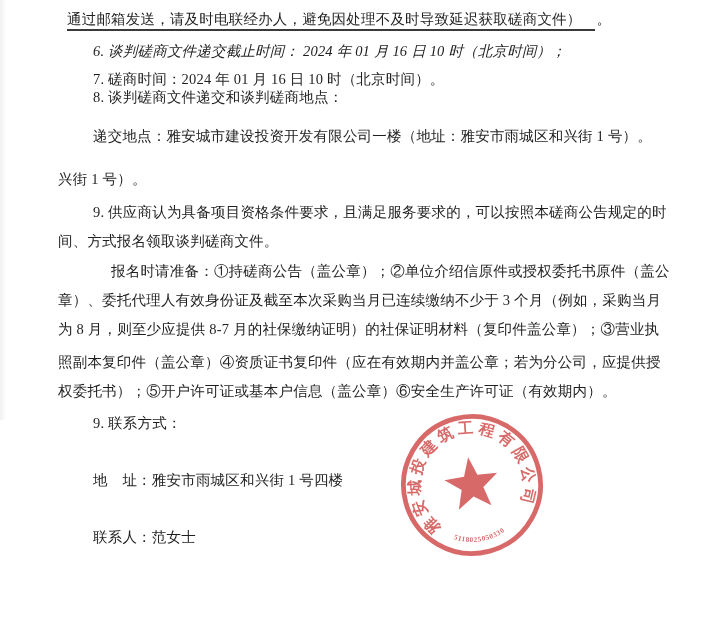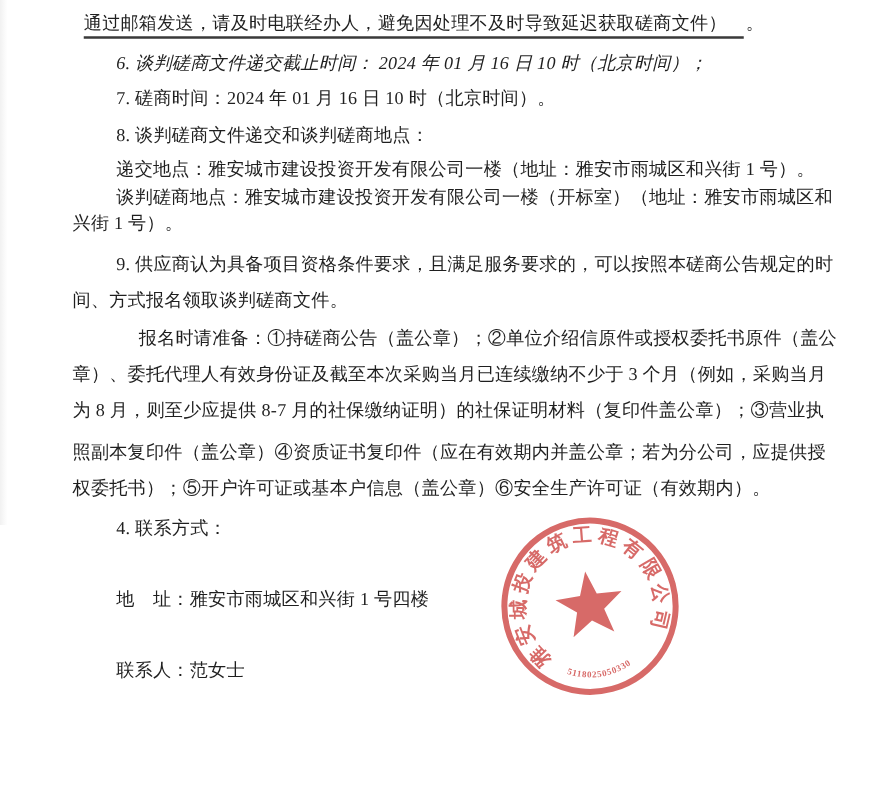--- a/index.html
+++ b/index.html
@@ -28,21 +28,21 @@
     display:inline-block;
     border-bottom:2px solid #3a3a3a;
     padding-right:13px;
     padding-bottom:1px;
   }
   .period{display:inline-block;margin-left:2px;}
   
   .l0 {top:11px; left:67px;}
   .l1 {top:43px; left:93px;font-style:italic;}
   .l2 {top:71px; left:93px;}
-  .l3 {top:101px;left:93px;text-align:right;}
+  .l3 {top:89px;left:93px;text-align:right;}
   .l4 {top:128px;left:93px;}
   .l5 {top:150px;left:93px;}
   .l6 {top:171px;left:58px;}
   .l7 {top:204px;left:93px;}
   .l8 {top:233px;left:58px;}
   .l9 {top:263px;left:111px;}
   .l10{top:292px;left:58px;}
   .l11{top:321px;left:58px;}
   .l12{top:354px;left:58px;}
   .l13{top:383px;left:58px;}
@@ -69,30 +69,29 @@
   <div class="doc-line l0">
     <span class="ul-wrap">
       <span>通过邮箱发送，请及时电联经办人，避免因处理不及时导致延迟获取磋商文件）</span>
     </span><span class="period">。</span>
   </div>
 
   <div class="doc-line l1">6. 谈判磋商文件递交截止时间： 2024 年 01 月 16 日 10 时（北京时间）；</div>
   <div class="doc-line l2">7. 磋商时间：2024 年 01 月 16 日 10 时（北京时间）。</div>
   <div class="doc-line l3">8. 谈判磋商文件递交和谈判磋商地点：</div>
   <div class="doc-line l4">递交地点：雅安城市建设投资开发有限公司一楼（地址：雅安市雨城区和兴街 1 号）。</div>
-  <div class="doc-line l5">谈判磋商地点：雅安城市建设投资开发有限公司一楼（开标室）（地址：雅安市雨城区和</div>
   <div class="doc-line l6">兴街 1 号）。</div>
   <div class="doc-line l7">9. 供应商认为具备项目资格条件要求，且满足服务要求的，可以按照本磋商公告规定的时</div>
   <div class="doc-line l8">间、方式报名领取谈判磋商文件。</div>
   <div class="doc-line l9">报名时请准备：①持磋商公告（盖公章）；②单位介绍信原件或授权委托书原件（盖公</div>
   <div class="doc-line l10">章）、委托代理人有效身份证及截至本次采购当月已连续缴纳不少于 3 个月（例如，采购当月</div>
   <div class="doc-line l11">为 8 月，则至少应提供 8-7 月的社保缴纳证明）的社保证明材料（复印件盖公章）；③营业执</div>
   <div class="doc-line l12">照副本复印件（盖公章）④资质证书复印件（应在有效期内并盖公章；若为分公司，应提供授</div>
   <div class="doc-line l13">权委托书）；⑤开户许可证或基本户信息（盖公章）⑥安全生产许可证（有效期内）。</div>
-  <div class="doc-line l14">4. 联系方式：</div>
+  <div class="doc-line l14">9. 联系方式：</div>
   <div class="doc-line l16">地　址：雅安市雨城区和兴街 1 号四楼</div>
   <div class="doc-line l18">联系人：范女士</div>
 
   <svg class="seal" viewBox="-80 -80 160 160" aria-hidden="true">
     <g transform="rotate(-15)">
       <circle r="68.5" fill="none" stroke-width="4.8" stroke="#d25553"></circle>
       <polygon transform="rotate(7)" points="0,-28 6.76,-9.3 26.63,-8.65 10.94,3.55 16.46,22.65 0,11.5 -16.46,22.65 -10.94,3.55 -26.63,-8.65 -6.76,-9.3" fill="#d25553"></polygon>
       <path id="arcCompany" d="M 0,52 A 52,52 0 0,1 0,-52 A 52,52 0 0,1 0,52" fill="none"></path>
       <path id="arcNumber" d="M -40.3,40.3 A 57,57 0 0,0 40.3,40.3" fill="none"></path>
       <text font-size="15.5" letter-spacing="4" fill="#d25553">

